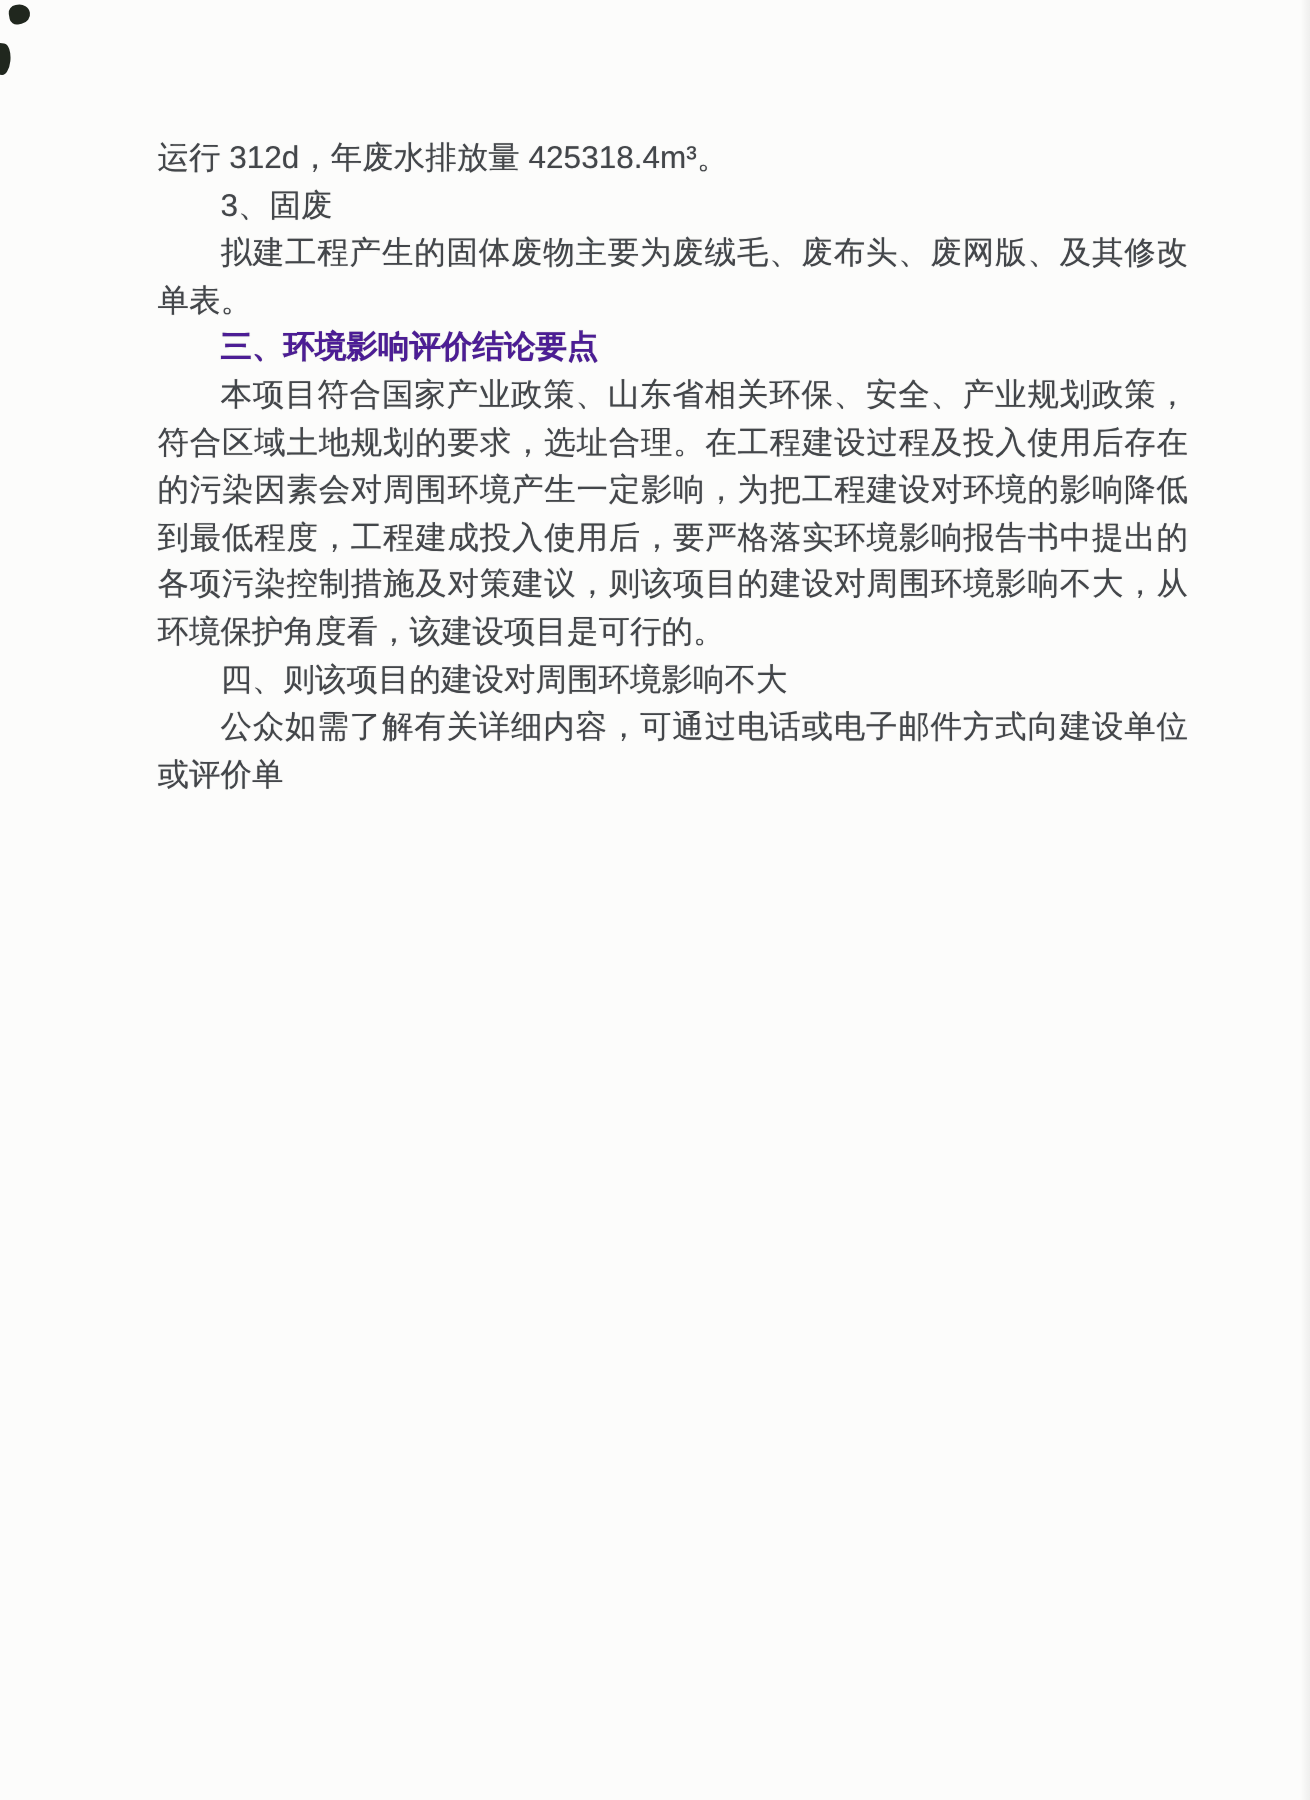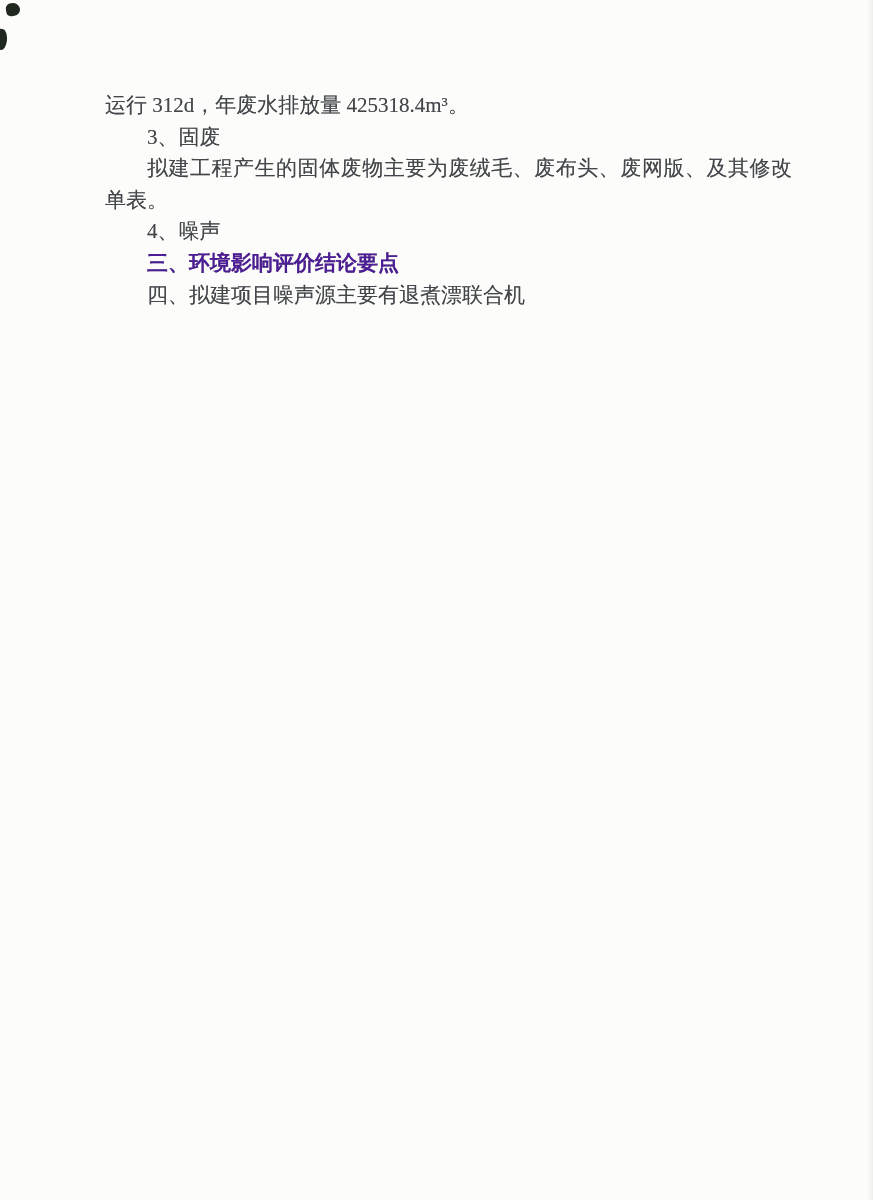--- a/index.html
+++ b/index.html
@@ -7,21 +7,21 @@
     padding: 0;
     background: #e9e9e7;
   }
   .page {
     position: relative;
     width: 873px;
     height: 1200px;
     margin: 0 auto;
     background: var(--paper, #fcfcfb);
     overflow: hidden;
-    font-family: Liberation Serif, serif;
+    font-family: Liberation Sans, sans-serif;
   }
   
   .page::after {
     content: "";
     position: absolute;
     top: 0; right: 0; bottom: 0;
     width: 6px;
     background: linear-gradient(to right, rgba(0,0,0,0), rgba(0,0,0,0.05));
     pointer-events: none;
   }
@@ -78,23 +78,24 @@
 
     <p class="cont">运行 312d，年废水排放量 425318.4m³。</p>
 
 
     <p class="para gB">3、固废</p>
 
     <p class="para">拟建工程产生的固体废物主要为废绒毛、废布头、废网版、及其修改单表。</p>
 
 
 
-    <p class="para gD">4、噪声</p>
 
 
     <p class="para bold gE">三、环境影响评价结论要点</p>
 
+    <p class="para gD">本项目符合国家产业政策、山东省相关环保、安全、产业规划政策，符合区域土地规划的要求，选址合理。在工程建设过程及投入使用后存在的污染因素会对周围环境产生一定影响，为把工程建设对环境的影响降低到最低程度，工程建成投入使用后，要严格落实环境影响报告书中提出的各项污染控制措施及对策建议，则该项目的建设对周围环境影响不大，从环境保护角度看，该建设项目是可行的。</p>
 
-    <p class="para">四、拟建项目噪声源主要有退煮漂联合机</p>
+    <p class="para">四、则该项目的建设对周围环境影响不大</p>
 
+    <p class="para gD">公众如需了解有关详细内容，可通过电话或电子邮件方式向建设单位或评价单</p>
 
   </main>
 </div>
 
 </body></html>

